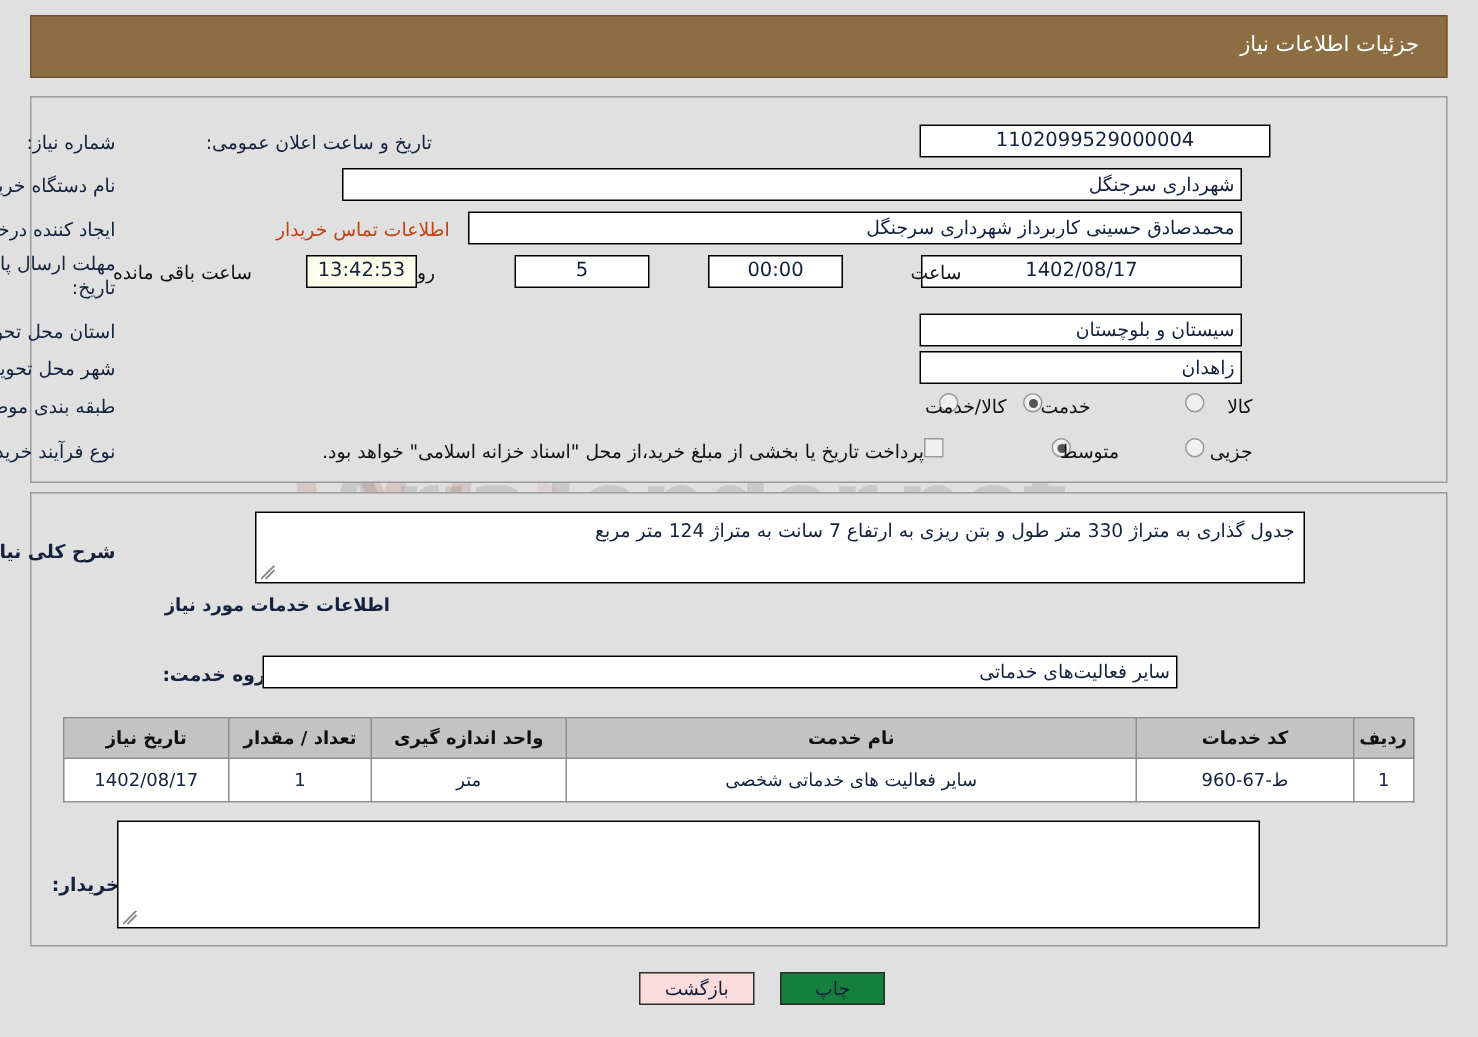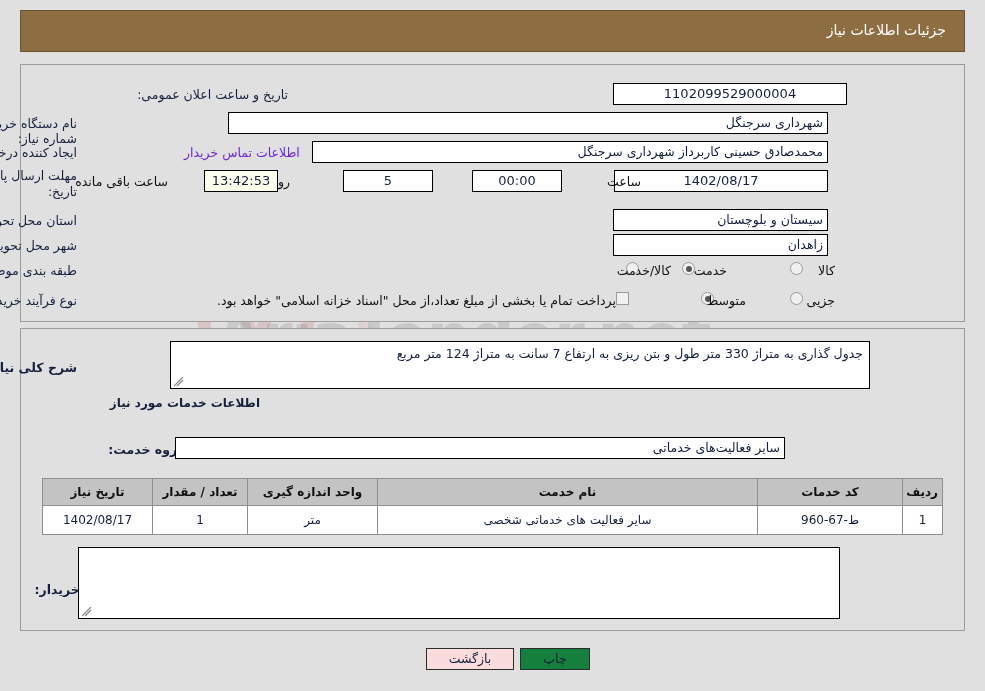--- a/index.html
+++ b/index.html
@@ -165,21 +165,21 @@
     background: #f0f0f0;
     border: 1px solid #9a9a9a;
     box-sizing: border-box;
     z-index: 3;
   }
 
   
   .redlink {
     position: absolute;
     font-size: 12.5px;
-    color: #6d28d9;
+    color: #c2410c;
     white-space: nowrap;
     cursor: pointer;
     z-index: 3;
   }
 
   
   #tbl-wrap {
     position: absolute;
     left: 43px;
     top: 478px;
@@ -220,21 +220,21 @@
     font-size: 12.5px;
     color: #14213d;
     text-align: center;
     line-height: 20px;
     cursor: pointer;
     z-index: 3;
     font-family: "DejaVu Sans", "Liberation Sans", sans-serif;
     padding: 0;
   }
   #btn-print  { left: 520px; top: 648px; width: 70px; background: #15803d; }
-  #btn-back   { left: 426px; top: 648px; width: 88px; background: #fbdcdc; }
+  #btn-back   { left: 426px; top: 648px; width: 77px; background: #fbdcdc; }
 </style>
 </head>
 <body>
 
 <div id="page">
 
   <div id="watermark">
     <svg class="wm-shield" viewBox="0 0 120 122">
       <path d="M60 4 L112 22 L112 62 C112 92 88 112 60 118 C32 112 8 92 8 62 L8 22 Z" fill="none" stroke="#c98a8a" stroke-width="13"></path>
       <path d="M34 44 L60 96 L86 44 L72 44 L60 70 L48 44 Z" fill="#c98a8a"></path>
@@ -244,21 +244,21 @@
     </svg>
     <div class="wm-text">AriaTender.net</div>
   </div>
 
   <div id="titlebar">
     <div class="title-text">جزئیات اطلاعات نیاز</div>
   </div>
 
   <div class="panel" id="panel-top"></div>
 
-  <div class="lbl lbl-r" style="right:908px; top:87px;margin-top:44px;">شماره نیاز:</div>
+  <div class="lbl lbl-r" style="right:908px; top:87px;">شماره نیاز:</div>
   <div class="tbox num" style="left:613px; top:83px; width:234px;">1102099529000004</div>
 
   <div class="lbl lbl-r" style="right:697px; top:87px;">تاریخ و ساعت اعلان عمومی:</div>
 
   <div class="lbl lbl-r" style="right:908px; top:116px;">نام دستگاه خریدار:</div>
   <div class="tbox rtl" style="left:228px; top:112px; width:600px;">شهرداری سرجنگل</div>
 
   <div class="lbl lbl-r" style="right:908px; top:145px;">ایجاد کننده درخواست:</div>
   <div class="tbox rtl" style="left:312px; top:141px; width:516px;">محمدصادق حسینی کاربرداز شهرداری سرجنگل</div>
   <div class="redlink" style="left:184px; top:145px;">اطلاعات تماس خریدار</div>
@@ -294,21 +294,21 @@
 
   <div class="lbl lbl-r" style="right:908px; top:293px;">نوع فرآیند خرید :</div>
 
   <div class="radio" style="left:790px; top:292px;"></div>
   <div class="lbl lbl-r plain" style="right:150px; top:293px;">جزیی</div>
 
   <div class="radio on" style="left:701px; top:292px;"></div>
   <div class="lbl lbl-r plain" style="right:239px; top:293px;">متوسط</div>
 
   <div class="cbox" style="left:616px; top:292px;"></div>
-  <div class="lbl lbl-r plain" style="right:369px; top:293px;">پرداخت تمام یا بخشی از مبلغ تعداد،از محل "اسناد خزانه اسلامی" خواهد بود.</div>
+  <div class="lbl lbl-r plain" style="right:369px; top:293px;">پرداخت تاریخ یا بخشی از مبلغ خرید،از محل "اسناد خزانه اسلامی" خواهد بود.</div>
 
   <div class="panel" id="panel-mid"></div>
 
   <div class="lbl lbl-r lbl-b" style="right:908px; top:360px;">شرح کلی نیاز:</div>
   <div class="tarea" style="left:170px; top:341px; width:700px; height:48px;">
     <span>جدول گذاری به متراژ 330 متر طول و بتن ریزی به ارتفاع 7 سانت به متراژ 124 متر مربع</span>
     <svg class="grip" viewBox="0 0 10 10">
       <path d="M0 9 L9 0" stroke="#4a4a4a" stroke-width="1.2"></path>
       <path d="M3 9 L9 3" stroke="#4a4a4a" stroke-width="1.2"></path>
     </svg>

